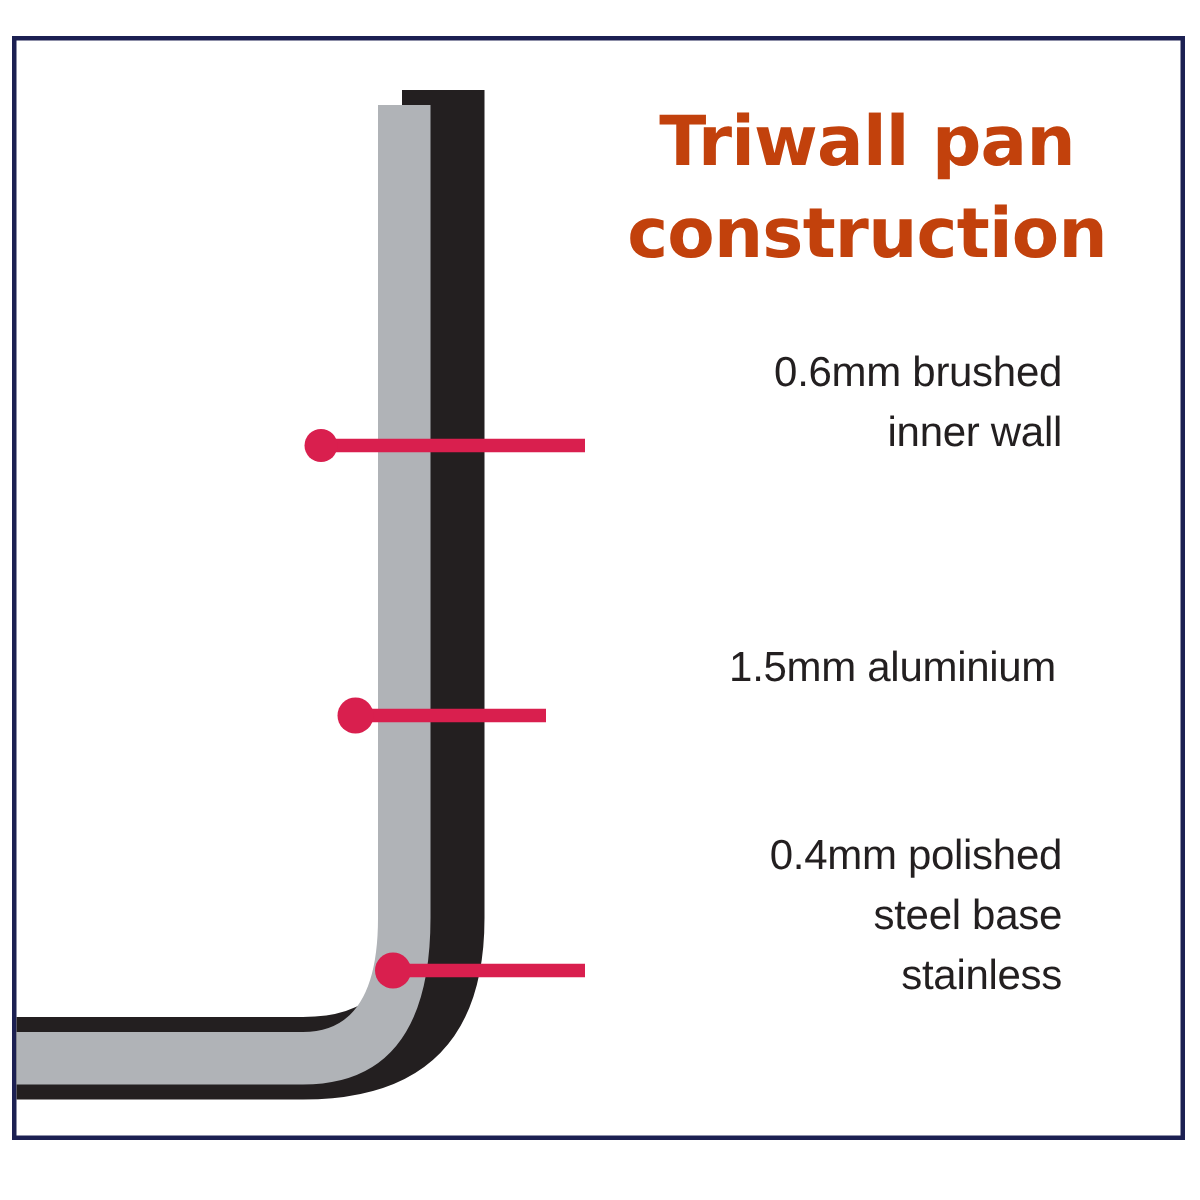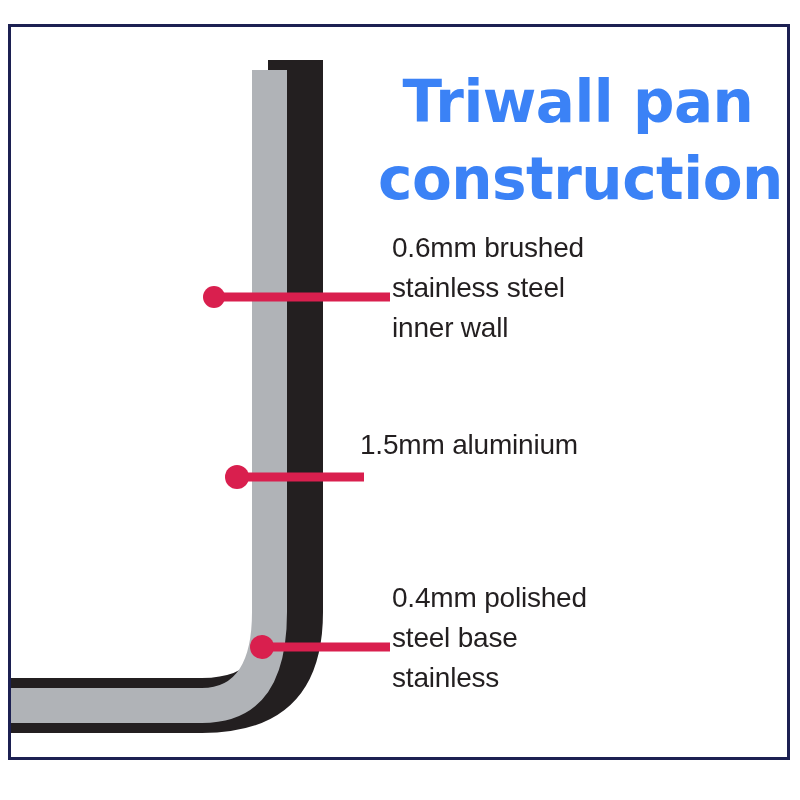--- a/index.html
+++ b/index.html
@@ -42,42 +42,42 @@
     height: 800px;
   }
 
   
   .title {
     position: absolute;
     left: 378px;
     top: 64px;
     width: 400px;
     text-align: center;
-    color: #3b82f6;
+    color: #c2410c;
     font-family: "DejaVu Sans", sans-serif;
     font-weight: bold;
-    font-size: 58px;
+    font-size: 46px;
     line-height: 1.32;
     letter-spacing: -0.5px;
   }
 
   
   .callout {
     position: absolute;
-    text-align: left;
+    text-align: right;
     color: #231f20;
     font-family: "Liberation Sans", sans-serif;
     font-weight: normal;
     font-size: 28px;
     line-height: 1.42;
     letter-spacing: -0.2px;
   }
   .callout-1 { left: 392px; top: 228px; width: 316px; }
   .callout-2 { left: 360px; top: 425px; width: 344px; }
-  .callout-3 { left: 392px; top: 578px; width: 316px; }
+  .callout-3 { left: 392px; top: 550px; width: 316px; }
 
   .callout-line { display: block; white-space: nowrap; }
 </style>
 </head>
 <body>
 
 <div id="infographic">
 
   <div class="frame"></div>
 
@@ -124,21 +124,20 @@
 
   </svg>
 
   <div class="title">
     <span class="callout-line">Triwall pan</span>
     <span class="callout-line">construction</span>
   </div>
 
   <div class="callout callout-1">
     <span class="callout-line">0.6mm brushed</span>
-    <span class="callout-line">stainless steel</span>
     <span class="callout-line">inner wall</span>
   </div>
 
   <div class="callout callout-2">
     <span class="callout-line">1.5mm aluminium</span>
   </div>
 
   <div class="callout callout-3">
     <span class="callout-line">0.4mm polished</span>
     <span class="callout-line">steel base</span>

